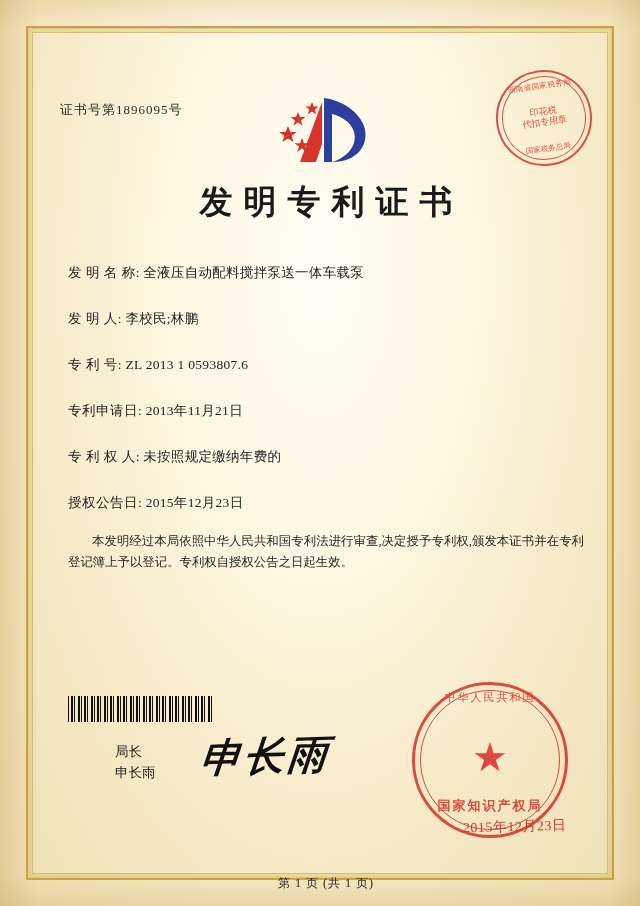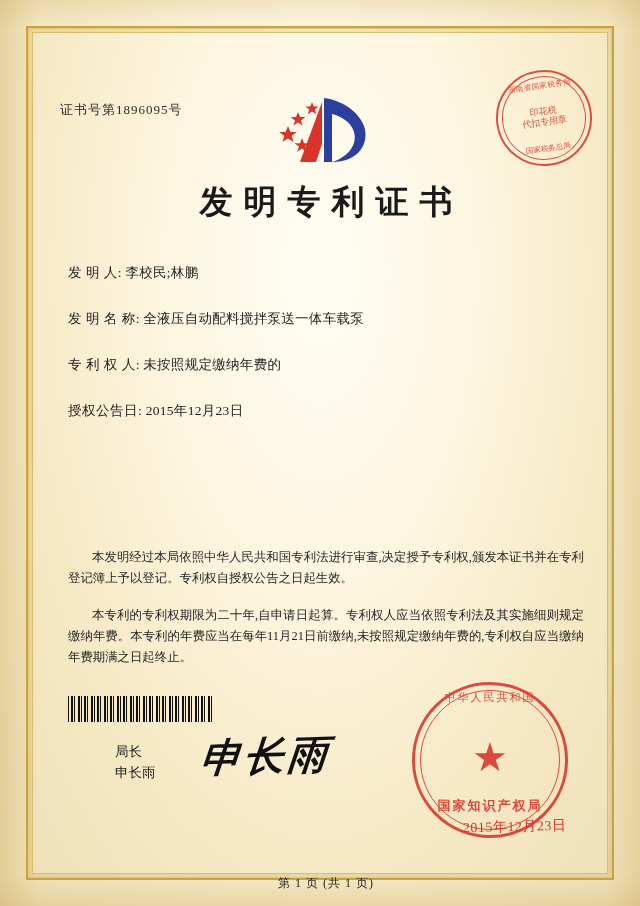--- a/index.html
+++ b/index.html
@@ -177,21 +177,21 @@
     position: absolute;
     left: 8px;
     top: 485px;
     right: 8px;
     font-size: 12.4px;
     line-height: 21px;
     color: #1f1f1f;
     text-align: justify;
   }
   .paragraphs p {
-    margin: 16px 0 3px 0;
+    margin: 0 0 3px 0;
     text-indent: 24px;
   }
 
   
   .barcode {
     position: absolute;
     left: 8px;
     top: 650px;
     width: 144px;
     height: 26px;
@@ -332,40 +332,47 @@
         <div>印花税</div>
         <div>代扣专用章</div>
       </div>
       <div class="arc-bottom">国家税务总局</div>
     </div>
 
     <div class="main-title">发明专利证书</div>
 
     <div class="fields">
       <div class="field-row">
+        <span class="field-label">发 明 名 称:</span>
+        <span class="field-value">全液压自动配料搅拌泵送一体车载泵</span>
+      </div>
+      <div class="field-row">
         <span class="field-label">发  明  人:</span>
         <span class="field-value">李校民;林鹏</span>
       </div>
       <div class="field-row">
-        <span class="field-label">发 明 名 称:</span>
-        <span class="field-value">全液压自动配料搅拌泵送一体车载泵</span>
+        <span class="field-label">专  利  号:</span>
+        <span class="field-value">ZL 2013 1 0593807.6</span>
+      </div>
+      <div class="field-row">
+        <span class="field-label">专利申请日:</span>
+        <span class="field-value">2013年11月21日</span>
       </div>
       <div class="field-row">
         <span class="field-label">专 利 权 人:</span>
         <span class="field-value">未按照规定缴纳年费的</span>
       </div>
       <div class="field-row">
         <span class="field-label">授权公告日:</span>
         <span class="field-value">2015年12月23日</span>
       </div>
     </div>
 
     <div class="paragraphs">
       <p>本发明经过本局依照中华人民共和国专利法进行审查,决定授予专利权,颁发本证书并在专利登记簿上予以登记。专利权自授权公告之日起生效。</p>
-      <p>本专利的专利权期限为二十年,自申请日起算。专利权人应当依照专利法及其实施细则规定缴纳年费。本专利的年费应当在每年11月21日前缴纳,未按照规定缴纳年费的,专利权自应当缴纳年费期满之日起终止。</p>
     </div>
 
     <div class="barcode"></div>
 
     <div class="signature-block">
       <div class="sig-label">局长</div>
       <div class="sig-label">申长雨</div>
       <div class="sig-script">申长雨</div>
     </div>
 

